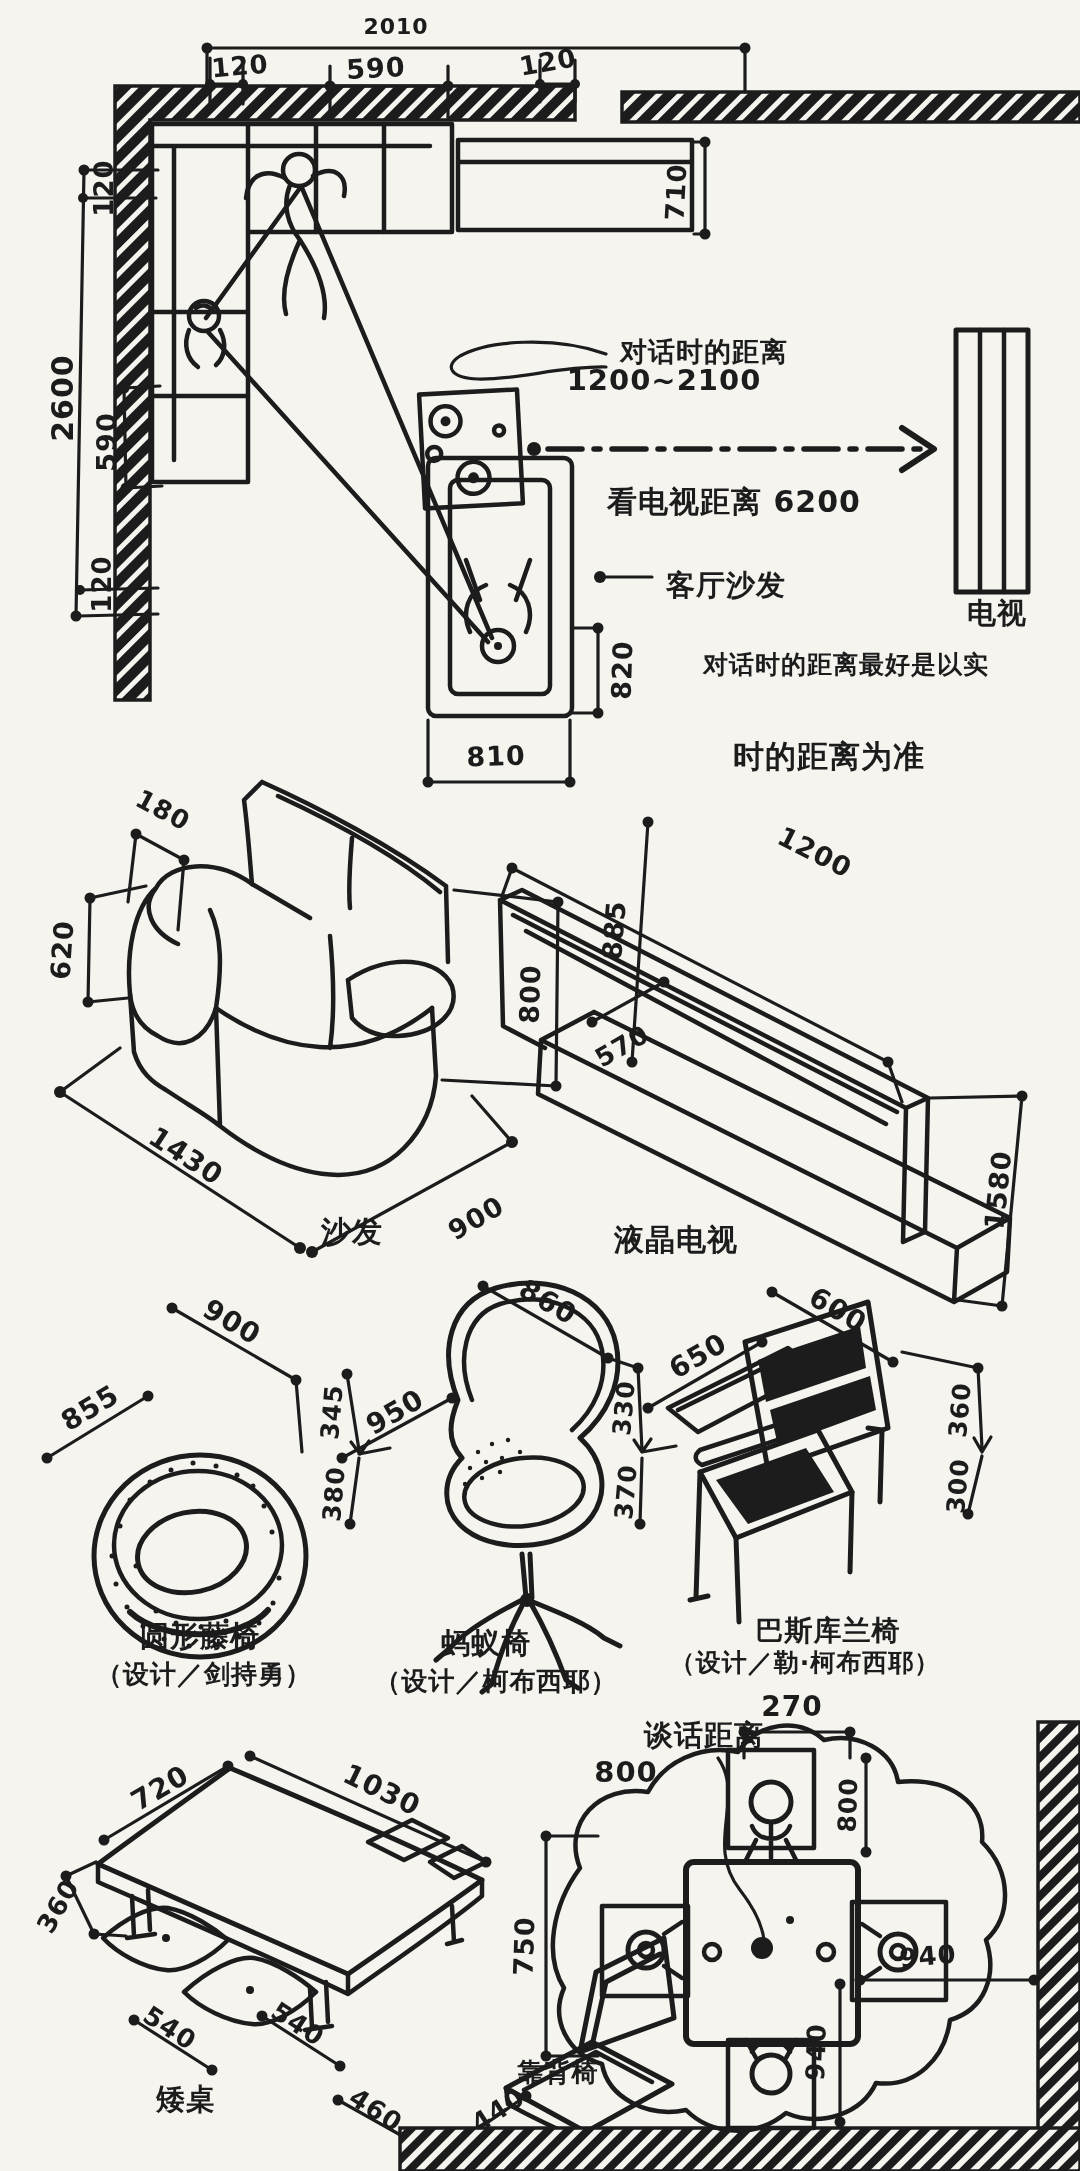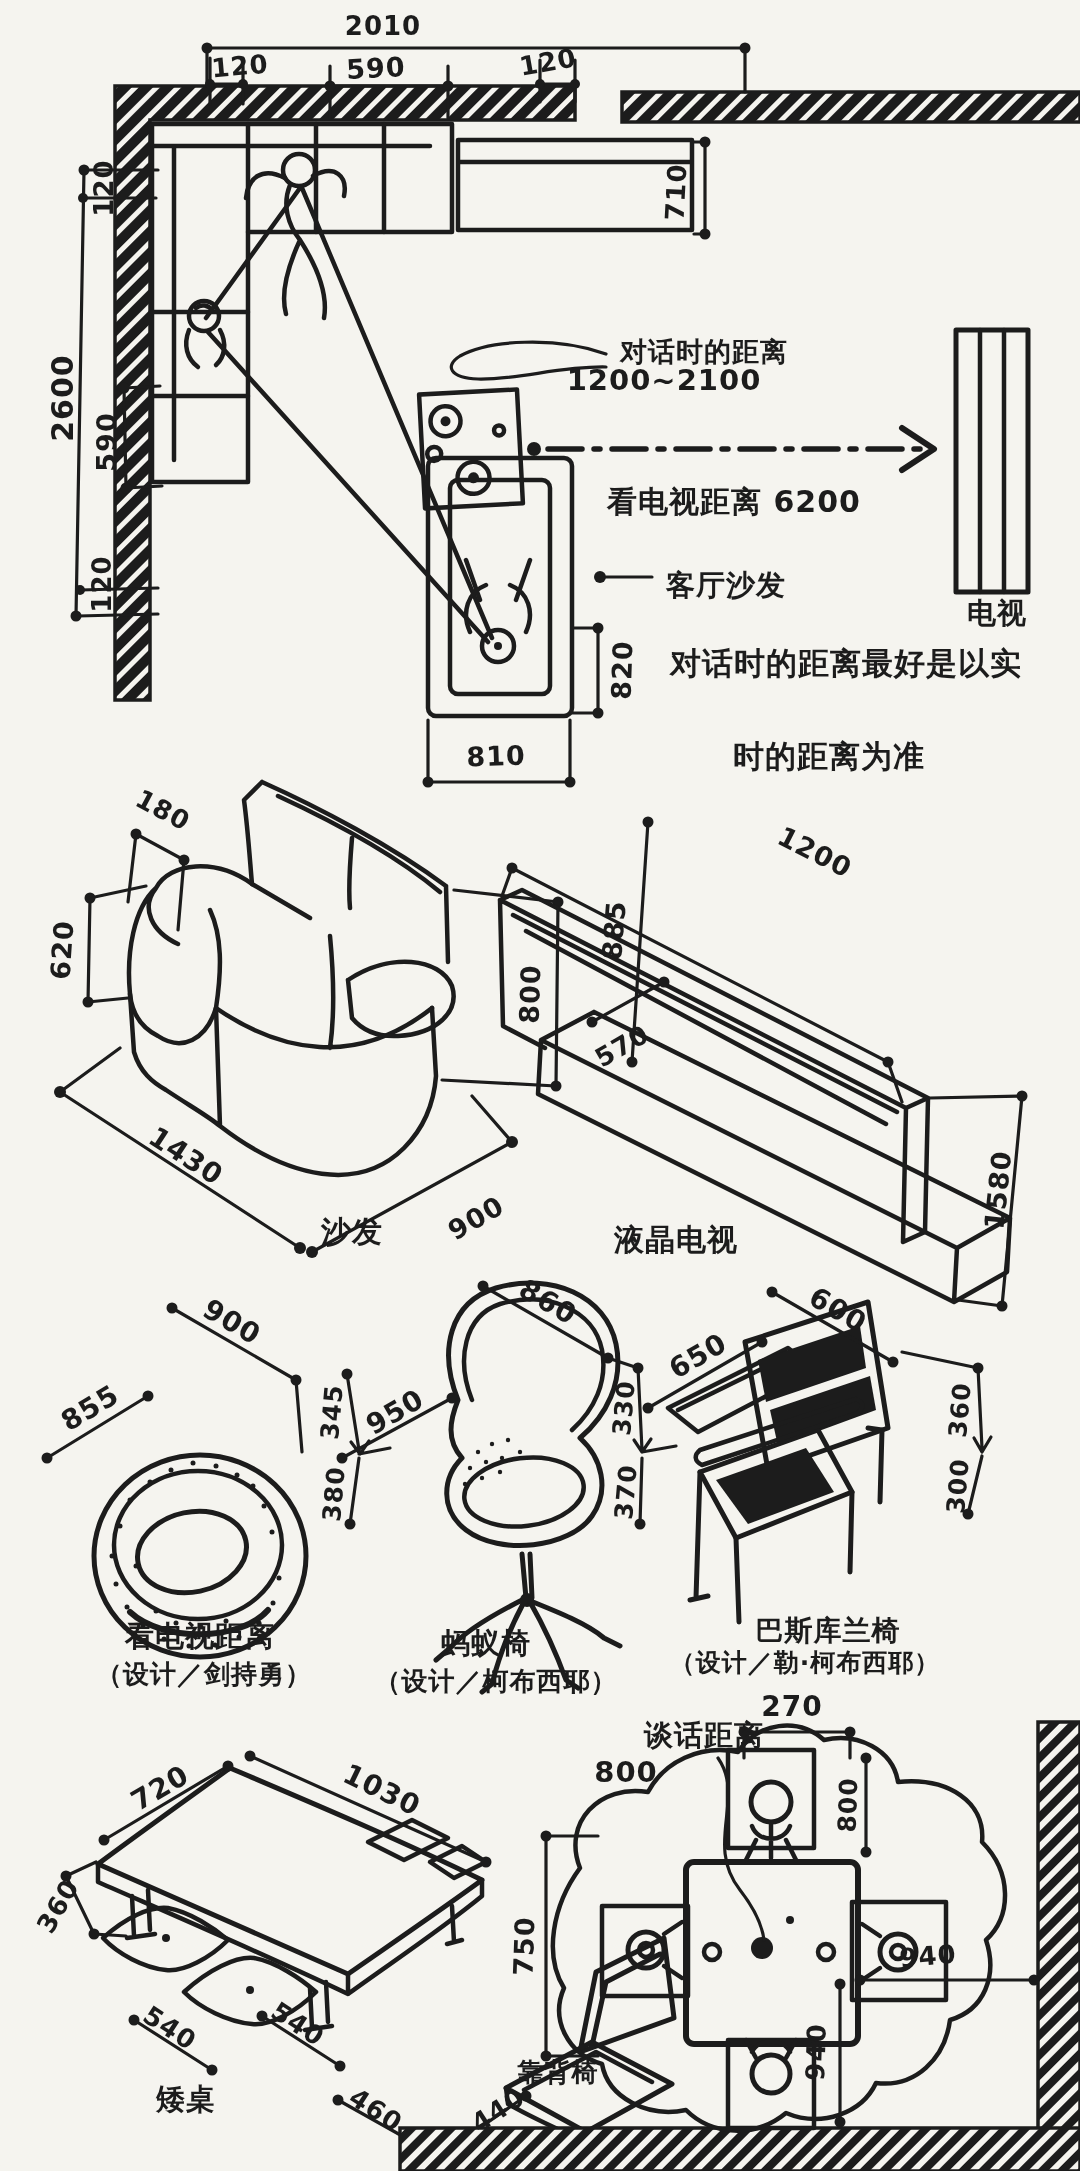--- a/index.html
+++ b/index.html
@@ -338,58 +338,58 @@
         <circle class="f" cx="546" cy="2056" r="5.5"></circle>
     <path class="s s3" d="M860,1980 L1034,1980"></path>
     <circle class="f" cx="860" cy="1980" r="5.5"></circle>
         <circle class="f" cx="1034" cy="1980" r="5.5"></circle>
     <path class="s s3" d="M840,1984 L840,2122"></path>
     <circle class="f" cx="840" cy="1984" r="5.5"></circle>
         <circle class="f" cx="840" cy="2122" r="5.5"></circle>
   </g>
 </svg>
 
-<span class="t" style="left:383px;top:26px;font-size:26px">2010</span>
+<span class="t" style="left:396px;top:26px;font-size:22px">2010</span>
 <span class="t" style="left:240px;top:66px;font-size:26px;--r:-5deg">120</span>
 <span class="t" style="left:376px;top:68px;font-size:27px;--r:-3deg">590</span>
 <span class="t" style="left:548px;top:62px;font-size:26px;--r:-10deg">120</span>
 <span class="t" style="left:104px;top:188px;font-size:26px;--r:-90deg">120</span>
 <span class="t" style="left:62px;top:398px;font-size:30px;--r:-90deg">2600</span>
 <span class="t" style="left:106px;top:442px;font-size:27px;--r:-90deg">590</span>
 <span class="t" style="left:102px;top:584px;font-size:26px;--r:-90deg">120</span>
 <span class="t" style="left:676px;top:192px;font-size:26px;--r:-87deg">710</span>
 <span class="t" style="left:622px;top:670px;font-size:27px;--r:-88deg">820</span>
 <span class="t" style="left:496px;top:756px;font-size:27px;--r:-2deg">810</span>
 
 <span class="t" style="left:704px;top:352px;font-size:27px">对话时的距离</span>
 <span class="t" style="left:664px;top:380px;font-size:29px">1200~2100</span>
 <span class="t" style="left:734px;top:502px;font-size:30px">看电视距离 6200</span>
 <span class="t" style="left:726px;top:586px;font-size:29px">客厅沙发</span>
 <span class="t" style="left:997px;top:614px;font-size:29px">电视</span>
-<span class="t" style="left:846px;top:664px;font-size:31px">对话时的距离最好是以实</span>
+<span class="t" style="left:846px;top:664px;font-size:25px">对话时的距离最好是以实</span>
 <span class="t" style="left:829px;top:757px;font-size:31px">时的距离为准</span>
 
 <span class="t" style="left:163px;top:810px;font-size:26px;--r:28deg">180</span>
 <span class="t" style="left:62px;top:950px;font-size:27px;--r:-86deg">620</span>
 <span class="t" style="left:186px;top:1156px;font-size:28px;--r:33deg">1430</span>
 <span class="t" style="left:476px;top:1218px;font-size:27px;--r:-30deg">900</span>
 <span class="t" style="left:530px;top:994px;font-size:27px;--r:-88deg">800</span>
 <span class="t" style="left:352px;top:1232px;font-size:30px">沙发</span>
 
 <span class="t" style="left:815px;top:852px;font-size:27px;--r:27deg">1200</span>
 <span class="t" style="left:614px;top:930px;font-size:27px;--r:-85deg">885</span>
 <span class="t" style="left:622px;top:1046px;font-size:26px;--r:-30deg">570</span>
 <span class="t" style="left:998px;top:1190px;font-size:27px;--r:-84deg">1580</span>
 <span class="t" style="left:676px;top:1240px;font-size:30px">液晶电视</span>
 
 <span class="t" style="left:232px;top:1322px;font-size:28px;--r:30deg">900</span>
 <span class="t" style="left:90px;top:1408px;font-size:28px;--r:-31deg">855</span>
 <span class="t" style="left:332px;top:1412px;font-size:25px;--r:-85deg">345</span>
 <span class="t" style="left:334px;top:1494px;font-size:25px;--r:-85deg">380</span>
-<span class="t" style="left:200px;top:1637px;font-size:29px">看电视距离</span>
+<span class="t" style="left:200px;top:1637px;font-size:29px">圆形藤椅</span>
 <span class="t" style="left:204px;top:1674px;font-size:26px">（设计／剑持勇）</span>
 
 <span class="t" style="left:548px;top:1302px;font-size:28px;--r:30deg">860</span>
 <span class="t" style="left:395px;top:1412px;font-size:28px;--r:-30deg">950</span>
 <span class="t" style="left:624px;top:1408px;font-size:25px;--r:-85deg">330</span>
 <span class="t" style="left:626px;top:1492px;font-size:25px;--r:-85deg">370</span>
 <span class="t" style="left:486px;top:1644px;font-size:29px">蚂蚁椅</span>
 <span class="t" style="left:496px;top:1681px;font-size:26px">（设计／柯布西耶）</span>
 
 <span class="t" style="left:698px;top:1356px;font-size:28px;--r:-30deg">650</span>

